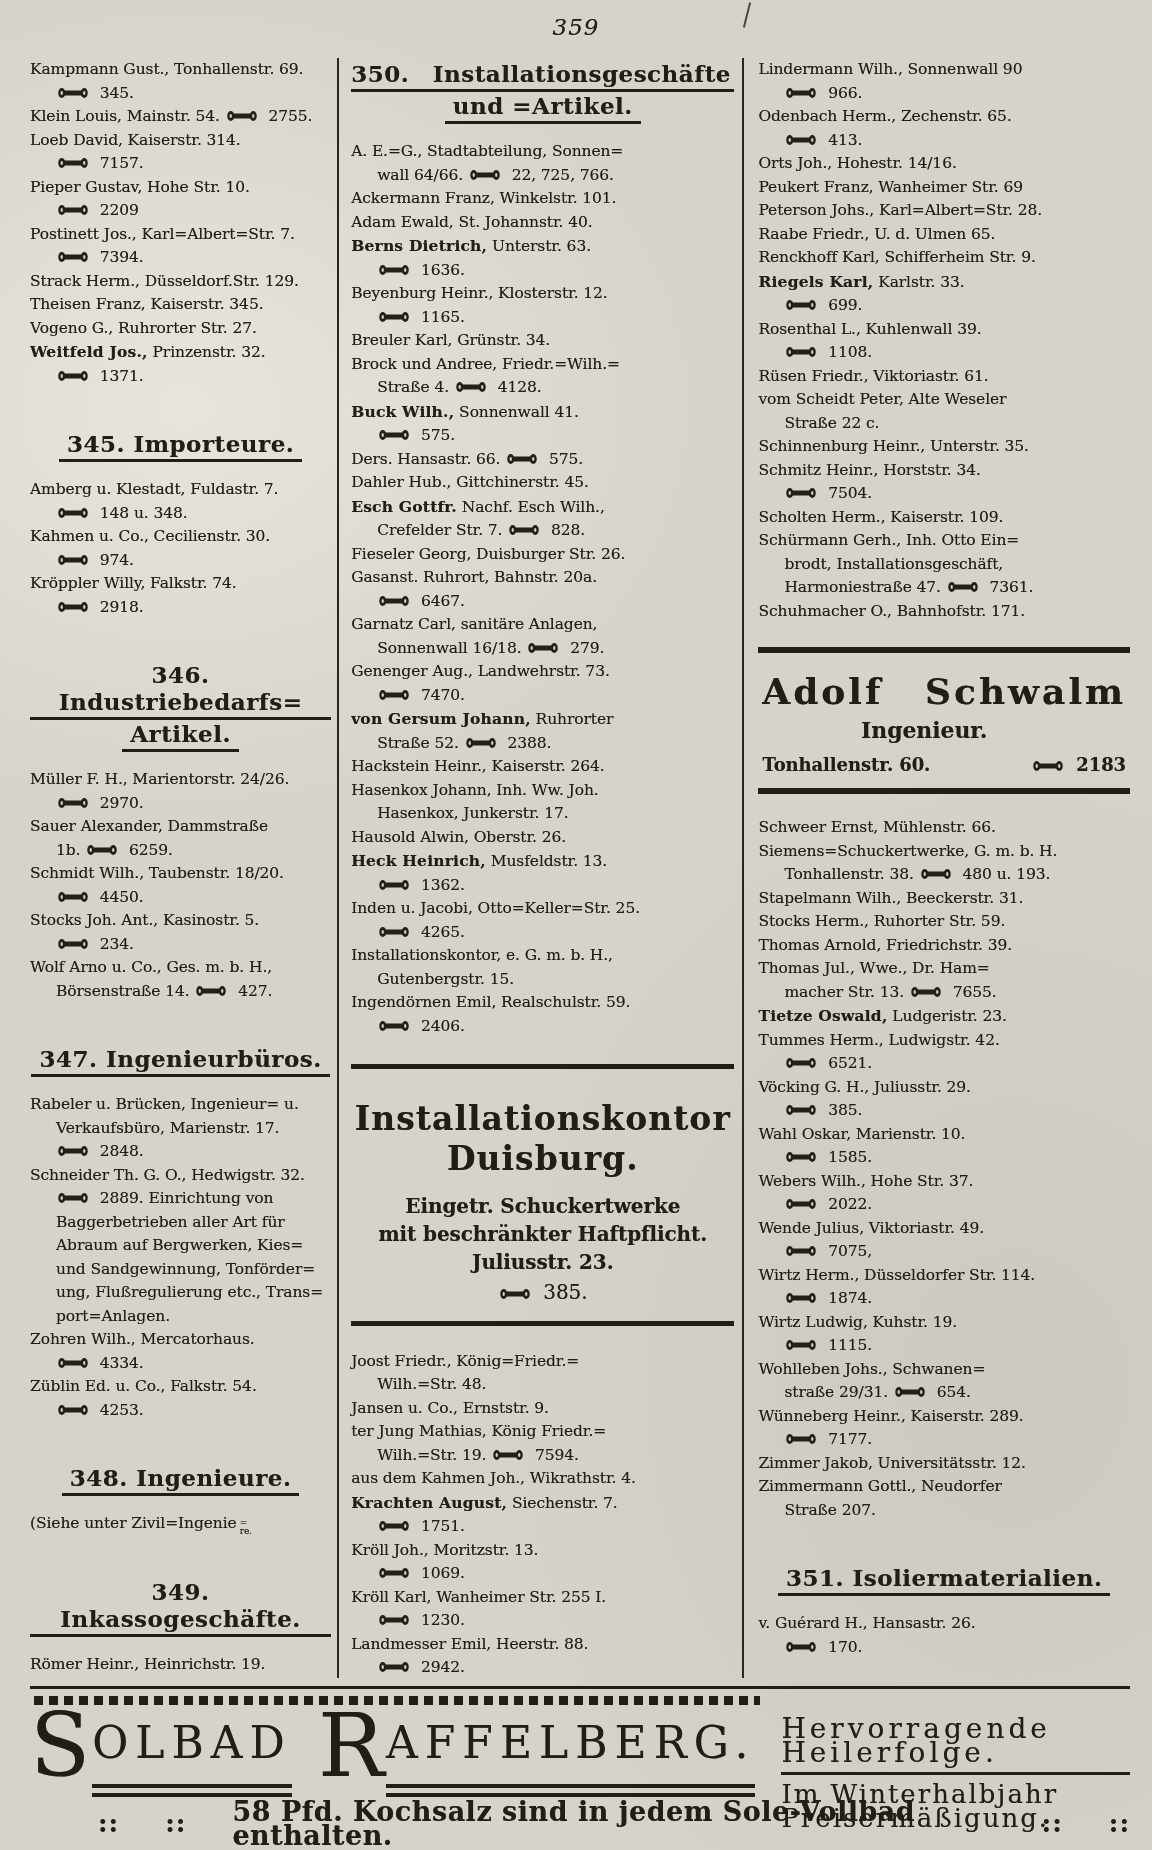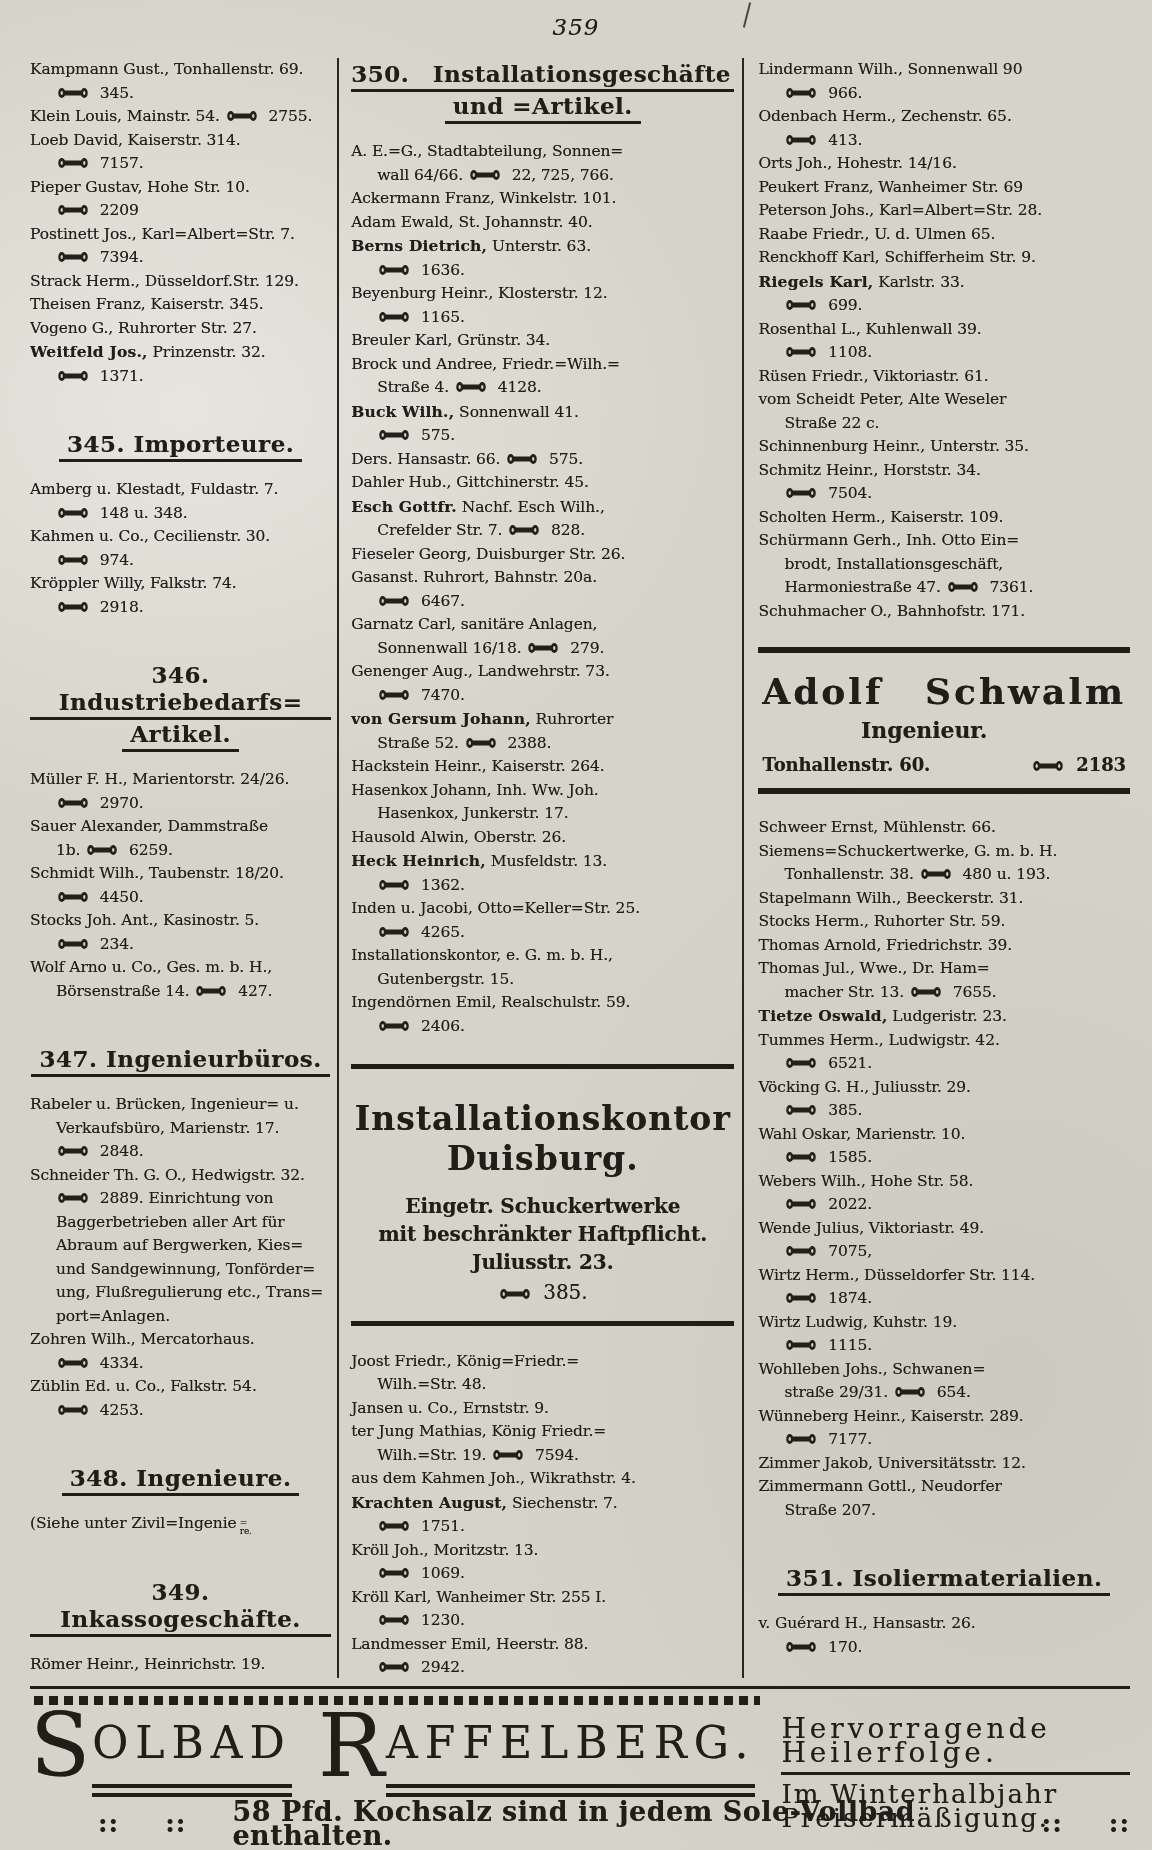--- a/index.html
+++ b/index.html
@@ -738,21 +738,21 @@
           <div class="line"><span>Wahl Oskar, Marienstr. 10.</span></div>
           <div class="line ind"><svg class="phone-svg" width="30" height="12" viewBox="0 0 36 13" aria-hidden="true">
     <ellipse cx="4.5" cy="6.5" rx="4.2" ry="6" fill="#241f18"></ellipse>
     <ellipse cx="31.5" cy="6.5" rx="4.2" ry="6" fill="#241f18"></ellipse>
     <rect x="5" y="3.6" width="26" height="5.8" rx="2.4" fill="#241f18"></rect>
     <ellipse cx="4.5" cy="6.5" rx="1.4" ry="2.3" fill="#d6d3cb"></ellipse>
     <ellipse cx="31.5" cy="6.5" rx="1.4" ry="2.3" fill="#d6d3cb"></ellipse>
   </svg><span> 1585.</span></div>
         </div>
         <div class="entry">
-          <div class="line"><span>Webers Wilh., Hohe Str. 58.</span></div>
+          <div class="line"><span>Webers Wilh., Hohe Str. 37.</span></div>
           <div class="line ind"><svg class="phone-svg" width="30" height="12" viewBox="0 0 36 13" aria-hidden="true">
     <ellipse cx="4.5" cy="6.5" rx="4.2" ry="6" fill="#241f18"></ellipse>
     <ellipse cx="31.5" cy="6.5" rx="4.2" ry="6" fill="#241f18"></ellipse>
     <rect x="5" y="3.6" width="26" height="5.8" rx="2.4" fill="#241f18"></rect>
     <ellipse cx="4.5" cy="6.5" rx="1.4" ry="2.3" fill="#d6d3cb"></ellipse>
     <ellipse cx="31.5" cy="6.5" rx="1.4" ry="2.3" fill="#d6d3cb"></ellipse>
   </svg><span> 2022.</span></div>
         </div>
         <div class="entry">
           <div class="line"><span>Wende Julius, Viktoriastr. 49.</span></div>

